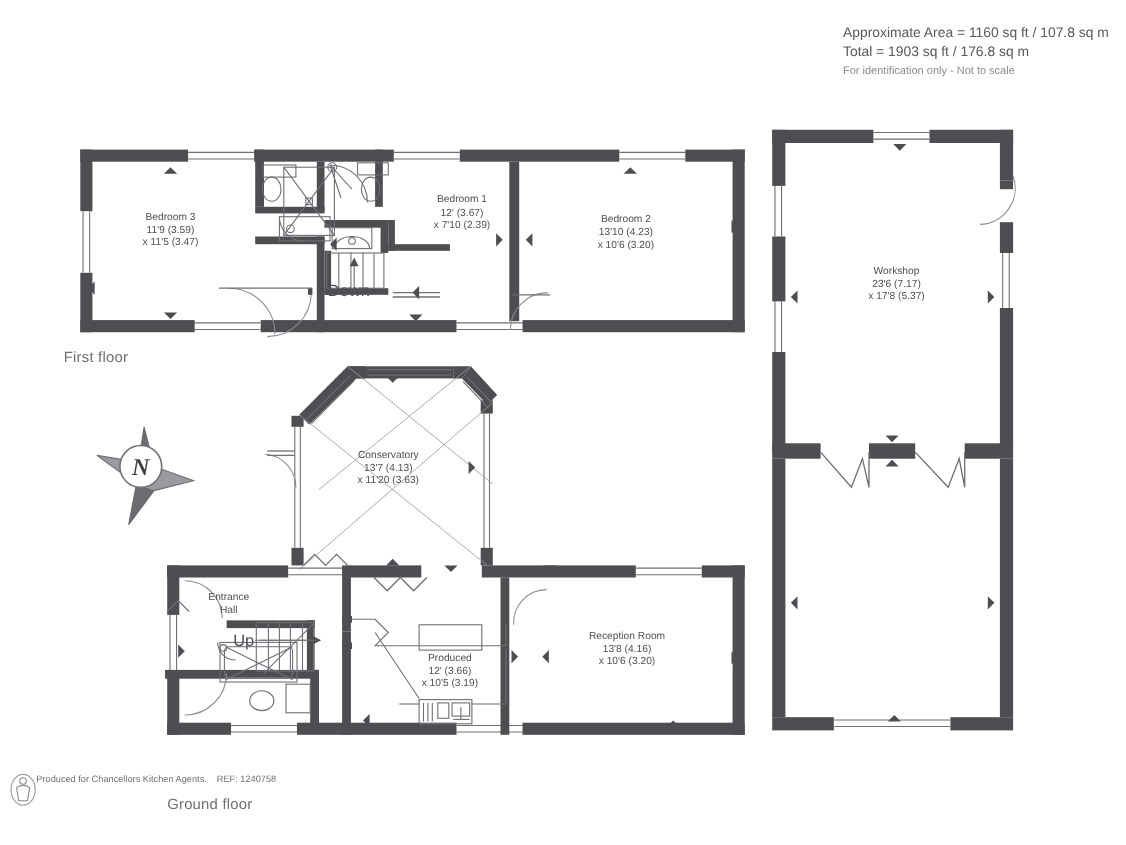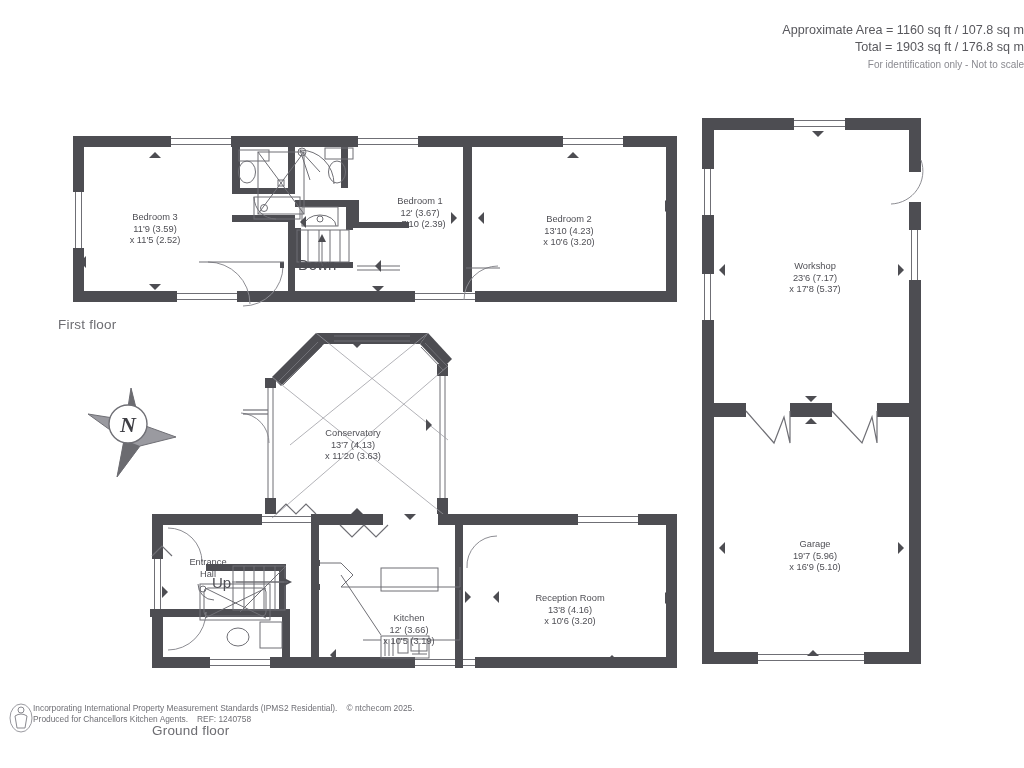--- a/index.html
+++ b/index.html
@@ -6,38 +6,38 @@
   body{
     width:1024px;height:768px;position:relative;overflow:hidden;
     font-family:"Liberation Sans","DejaVu Sans",sans-serif;
     color:#5a5a5f;
   }
   .plan-root{position:absolute;inset:0;}
   svg.fp{position:absolute;left:0;top:0;width:1024px;height:768px;}
 
   
   #header-area{
-    position:absolute;right:0;top:22px;text-align:right;
+    position:absolute;right:16px;top:22px;
     font-size:12.6px;line-height:17px;color:#58585d;
   }
   #header-area .sub{
     font-size:10px;line-height:14px;color:#8a8a90;margin-top:2px;
   }
 
   
   .floor-caption{
     position:absolute;font-size:13.5px;color:#6d6d72;letter-spacing:.2px;
   }
   #first-floor-caption{left:58px;top:317px;}
   #ground-floor-caption{left:152px;top:676px;margin-top:47px;}
 
   
   .room-label{
     position:absolute;text-align:center;font-size:9.3px;line-height:11.6px;
-    color:#4f4f55;white-space:nowrap;margin-top:20px;
+    color:#4f4f55;white-space:nowrap;
   }
   .room-label .nm{display:block;}
   .room-label .d1{display:block;}
   .room-label .d2{display:block;}
 
   .small-note{
     position:absolute;font-size:15px;color:#4f4f55;white-space:nowrap;
   }
 
   
@@ -413,21 +413,21 @@
     <div>Total = 1903 sq ft / 176.8 sq m</div>
     <div class="sub">For identification only - Not to scale</div>
   </div>
 
   <div class="floor-caption" id="first-floor-caption">First floor</div>
   <div class="floor-caption" id="ground-floor-caption">Ground floor</div>
 
   <div class="room-label" style="left:95px;top:192px;width:120px;">
     <span class="nm">Bedroom 3</span>
     <span class="d1">11'9 (3.59)</span>
-    <span class="d2">x 11'5 (2.52)</span>
+    <span class="d2">x 11'5 (3.47)</span>
   </div>
 
   <div class="room-label" style="left:360px;top:176px;width:120px;">
     <span class="nm">Bedroom 1</span>
     <span class="d1">12' (3.67)</span>
     <span class="d2">x 7'10 (2.39)</span>
   </div>
 
   <div class="room-label" style="left:509px;top:194px;width:120px;">
     <span class="nm">Bedroom 2</span>
@@ -435,21 +435,21 @@
     <span class="d2">x 10'6 (3.20)</span>
   </div>
 
   <div class="room-label" style="left:293px;top:408px;width:120px;">
     <span class="nm">Conservatory</span>
     <span class="d1">13'7 (4.13)</span>
     <span class="d2">x 11'20 (3.63)</span>
   </div>
 
   <div class="room-label" style="left:349px;top:593px;width:120px;">
-    <span class="nm">Kitchen</span>
+    <span class="nm">Produced</span>
     <span class="d1">12' (3.66)</span>
     <span class="d2">x 10'5 (3.19)</span>
   </div>
 
   <div class="room-label" style="left:506px;top:573px;width:128px;">
     <span class="nm">Reception Room</span>
     <span class="d1">13'8 (4.16)</span>
     <span class="d2">x 10'6 (3.20)</span>
   </div>
 
@@ -457,31 +457,23 @@
     <span class="nm">Entrance</span>
     <span class="d1">Hall</span>
   </div>
 
   <div class="room-label" style="left:755px;top:241px;width:120px;">
     <span class="nm">Workshop</span>
     <span class="d1">23'6 (7.17)</span>
     <span class="d2">x 17'8 (5.37)</span>
   </div>
 
-  <div class="room-label" style="left:755px;top:519px;width:120px;">
-    <span class="nm">Garage</span>
-    <span class="d1">19'7 (5.96)</span>
-    <span class="d2">x 16'9 (5.10)</span>
-  </div>
 
   <div class="small-note" style="left:298px;top:256px;">Down</div>
   <div class="small-note" style="left:212px;top:574px;">Up</div>
 
   <div id="footer-area">
-    <div>
-      <span>Incorporating International Property Measurement Standards (IPMS2 Residential).</span><span class="sp"></span><span>© ntchecom 2025.</span>
-    </div>
     <div>
       <span>Produced for Chancellors Kitchen Agents.</span><span class="sp"></span><span>REF:  1240758</span>
     </div>
   </div>
 
 </div>
 
 </body></html>

